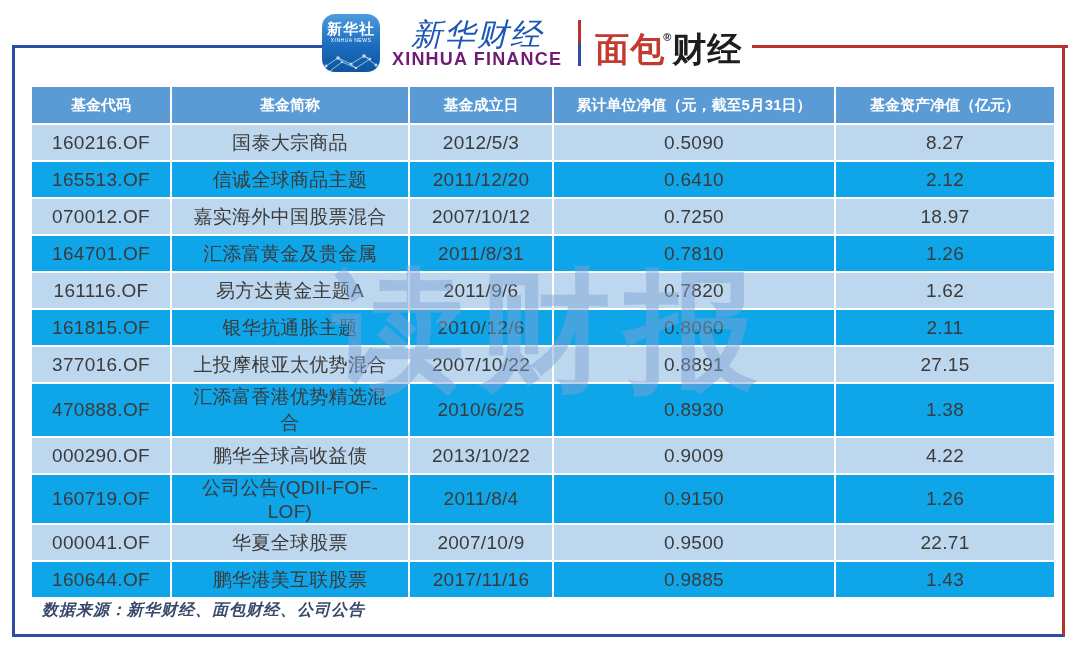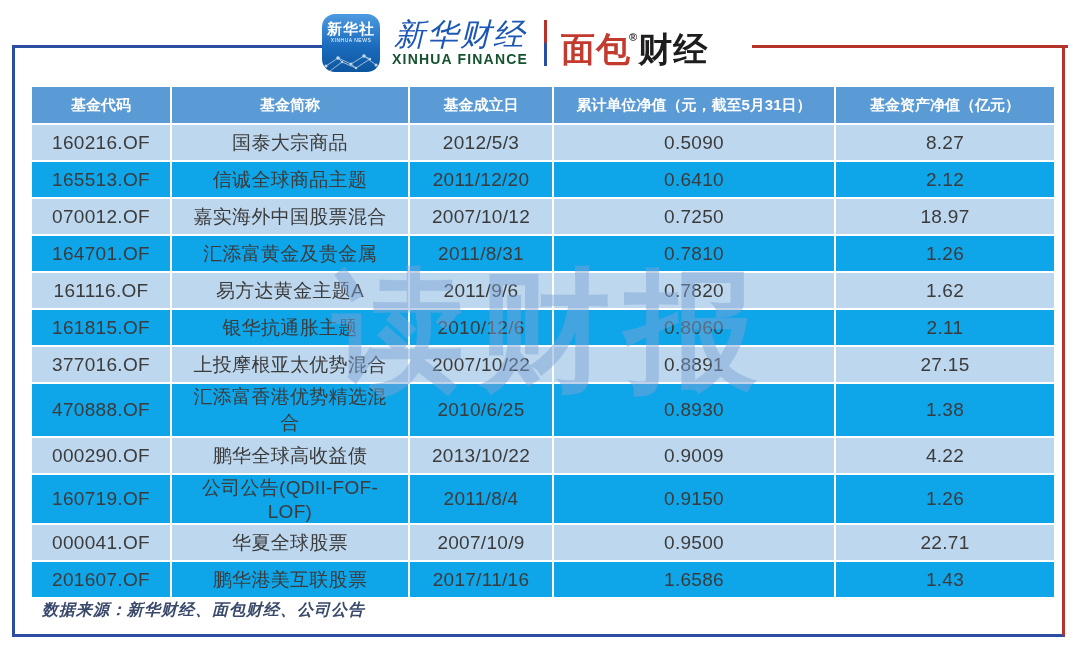--- a/index.html
+++ b/index.html
@@ -29,21 +29,21 @@
   }
   .xh-icon .l1{font-size:15px;font-weight:700;letter-spacing:1px;line-height:16px;}
   .xh-icon .l2{font-size:5px;letter-spacing:.5px;line-height:7px;}
   .xh-icon svg{position:absolute;left:0;bottom:0;width:58px;height:26px;opacity:.75;}
   .xhf{margin-left:12px;text-align:center;flex:0 0 auto;}
   .xhf .cn{
     font-family:"Liberation Serif","DejaVu Serif",serif;
     font-style:italic;font-weight:400;font-size:31px;line-height:32px;
     color:#1C57B5;letter-spacing:2px;white-space:nowrap;
   }
-  .xhf .en{font-size:14px;font-weight:700;color:#14532d;letter-spacing:1.2px;line-height:16px;}
+  .xhf .en{font-size:18px;font-weight:700;color:#701a75;letter-spacing:1.2px;line-height:16px;}
   .logo-divider{width:3px;height:46px;margin:0 14px 0 16px;flex:0 0 auto;
     background:linear-gradient(180deg,#B5332A 0%,#B5332A 48%,#2B4EA2 52%,#2B4EA2 100%);}
   .mbcj{white-space:nowrap;flex:0 0 auto;font-weight:900;font-size:34px;line-height:38px;letter-spacing:1px;position:relative;}
   .mbcj .red{color:#C23B2E;}
   .mbcj .blk{color:#1d1d1d;}
   .mbcj .reg{font-size:11px;font-weight:700;color:#1d1d1d;vertical-align:20px;margin-left:-2px;}
   
   .table-wrap{position:absolute;left:30px;top:85px;width:1020px;z-index:1;}
   table{border-collapse:separate;border-spacing:2px;width:100%;table-layout:fixed;}
   th{
@@ -200,24 +200,24 @@
           <td>1.26</td>
         </tr>
         <tr class="odd">
           <td>000041.OF</td>
           <td>华夏全球股票</td>
           <td>2007/10/9</td>
           <td>0.9500</td>
           <td>22.71</td>
         </tr>
         <tr class="even">
-          <td>201607.OF</td>
+          <td>160644.OF</td>
           <td>鹏华港美互联股票</td>
           <td>2017/11/16</td>
-          <td>1.6586</td>
+          <td>0.9885</td>
           <td>1.43</td>
         </tr>
       </tbody>
   </table>
 </div>
 
 <div class="watermark">读财报</div>
 
 <div class="footer">数据来源：新华财经、面包财经、公司公告</div>
 

